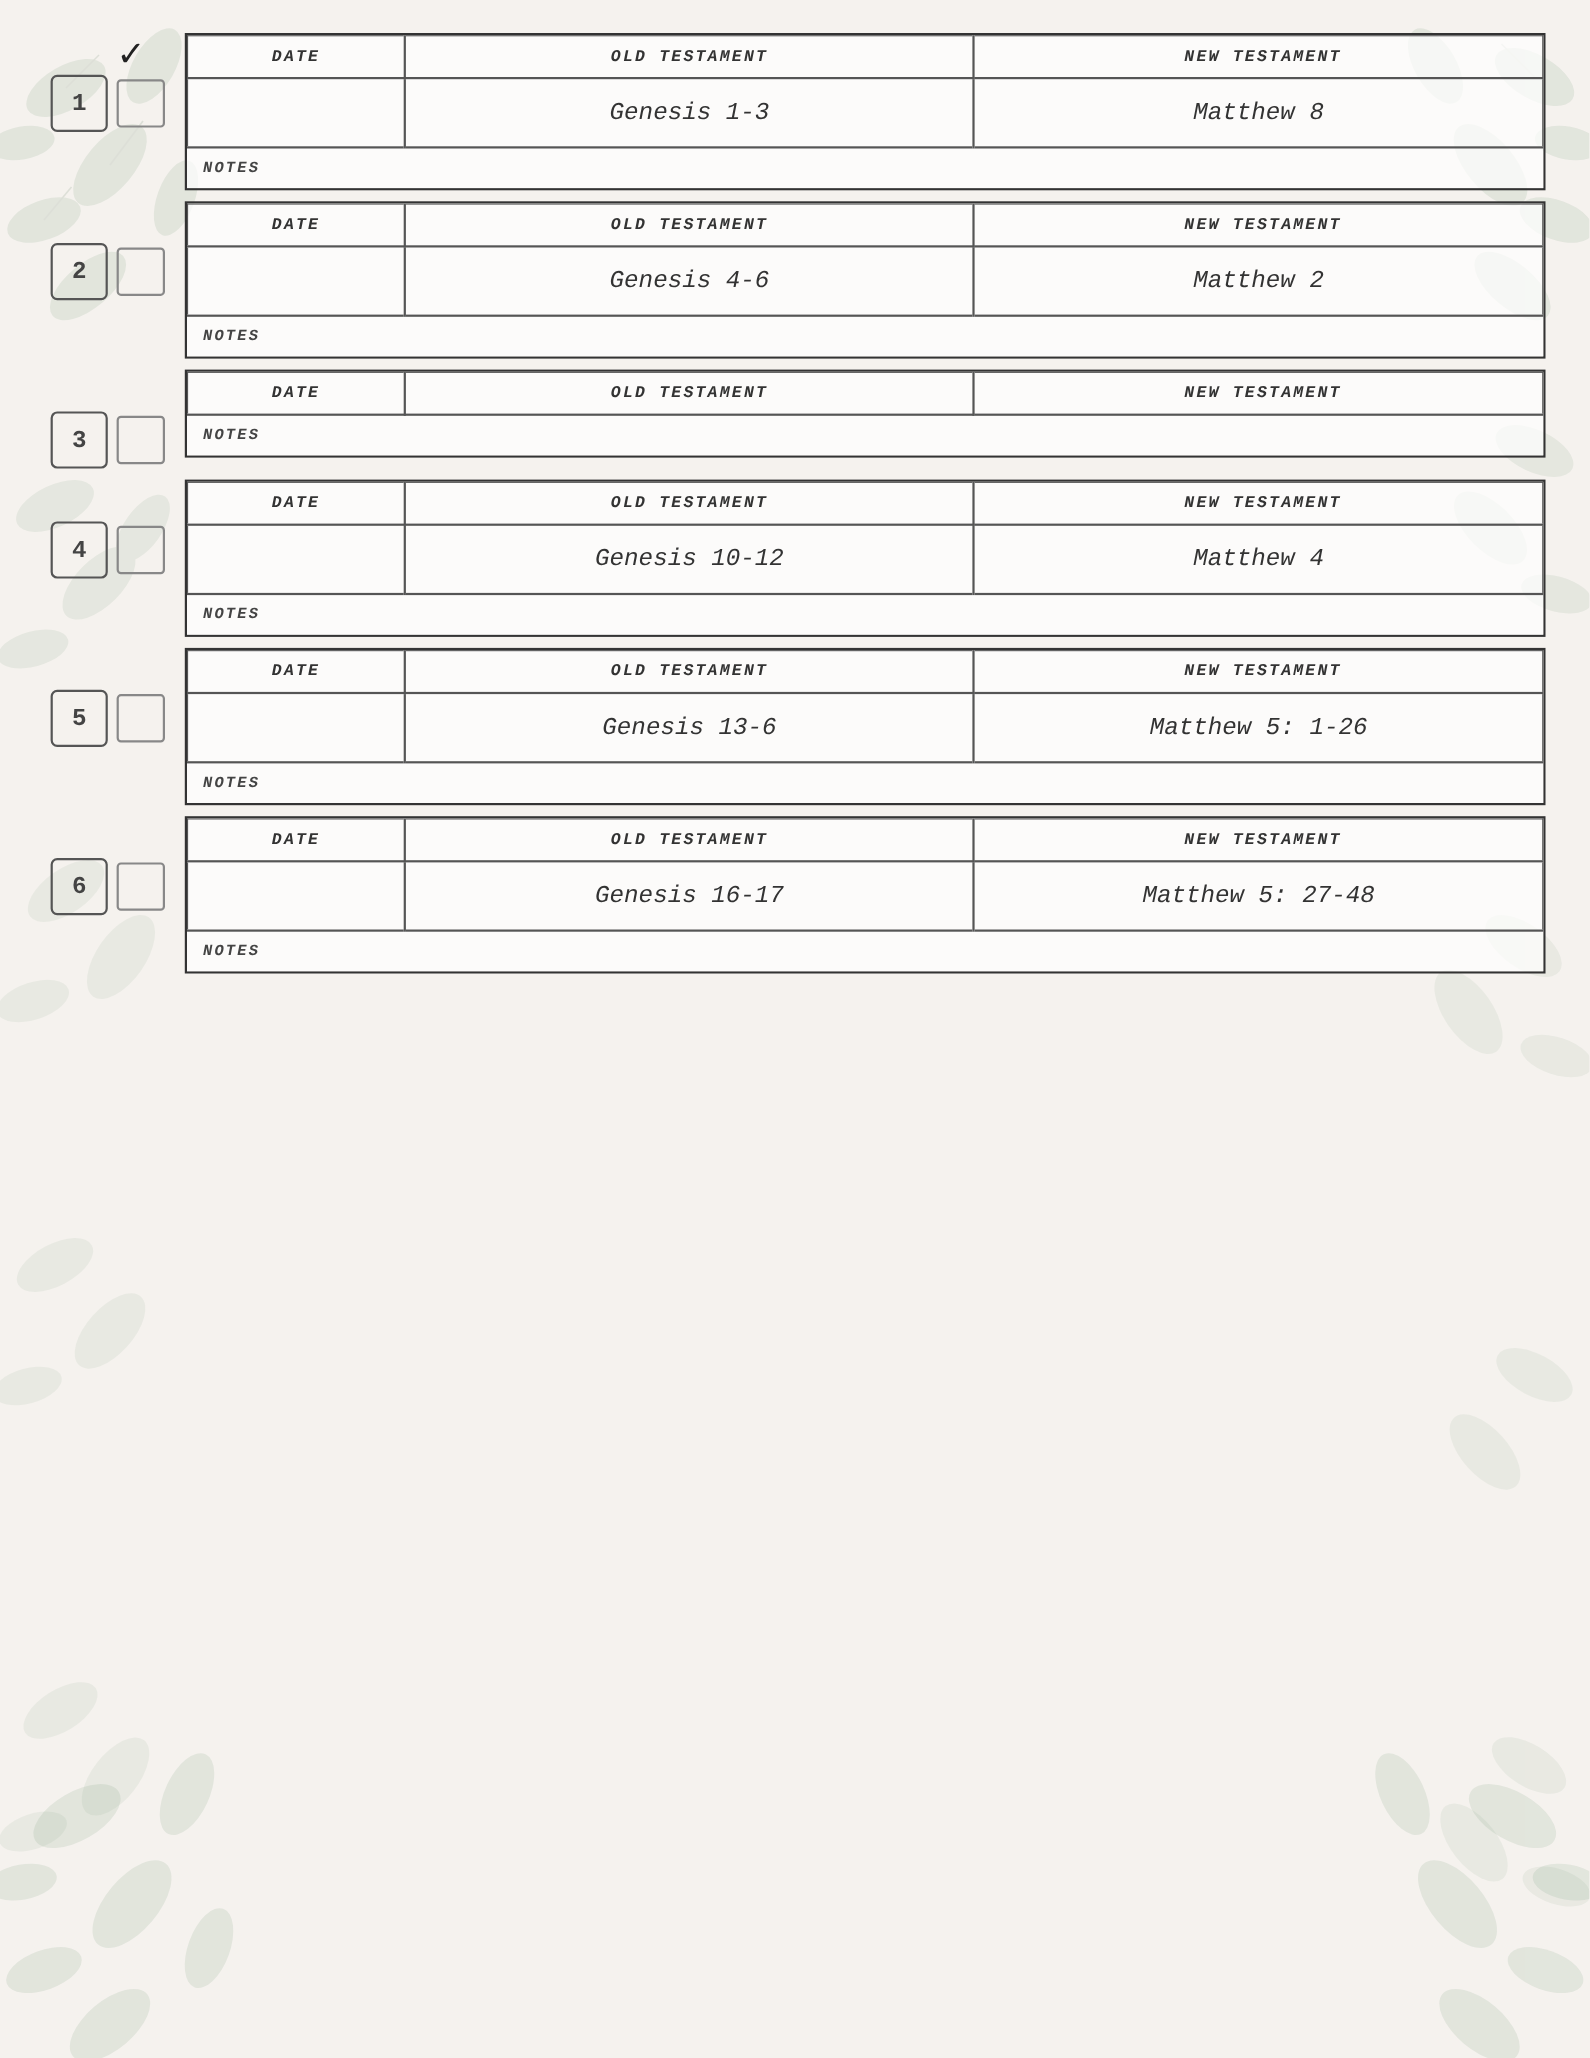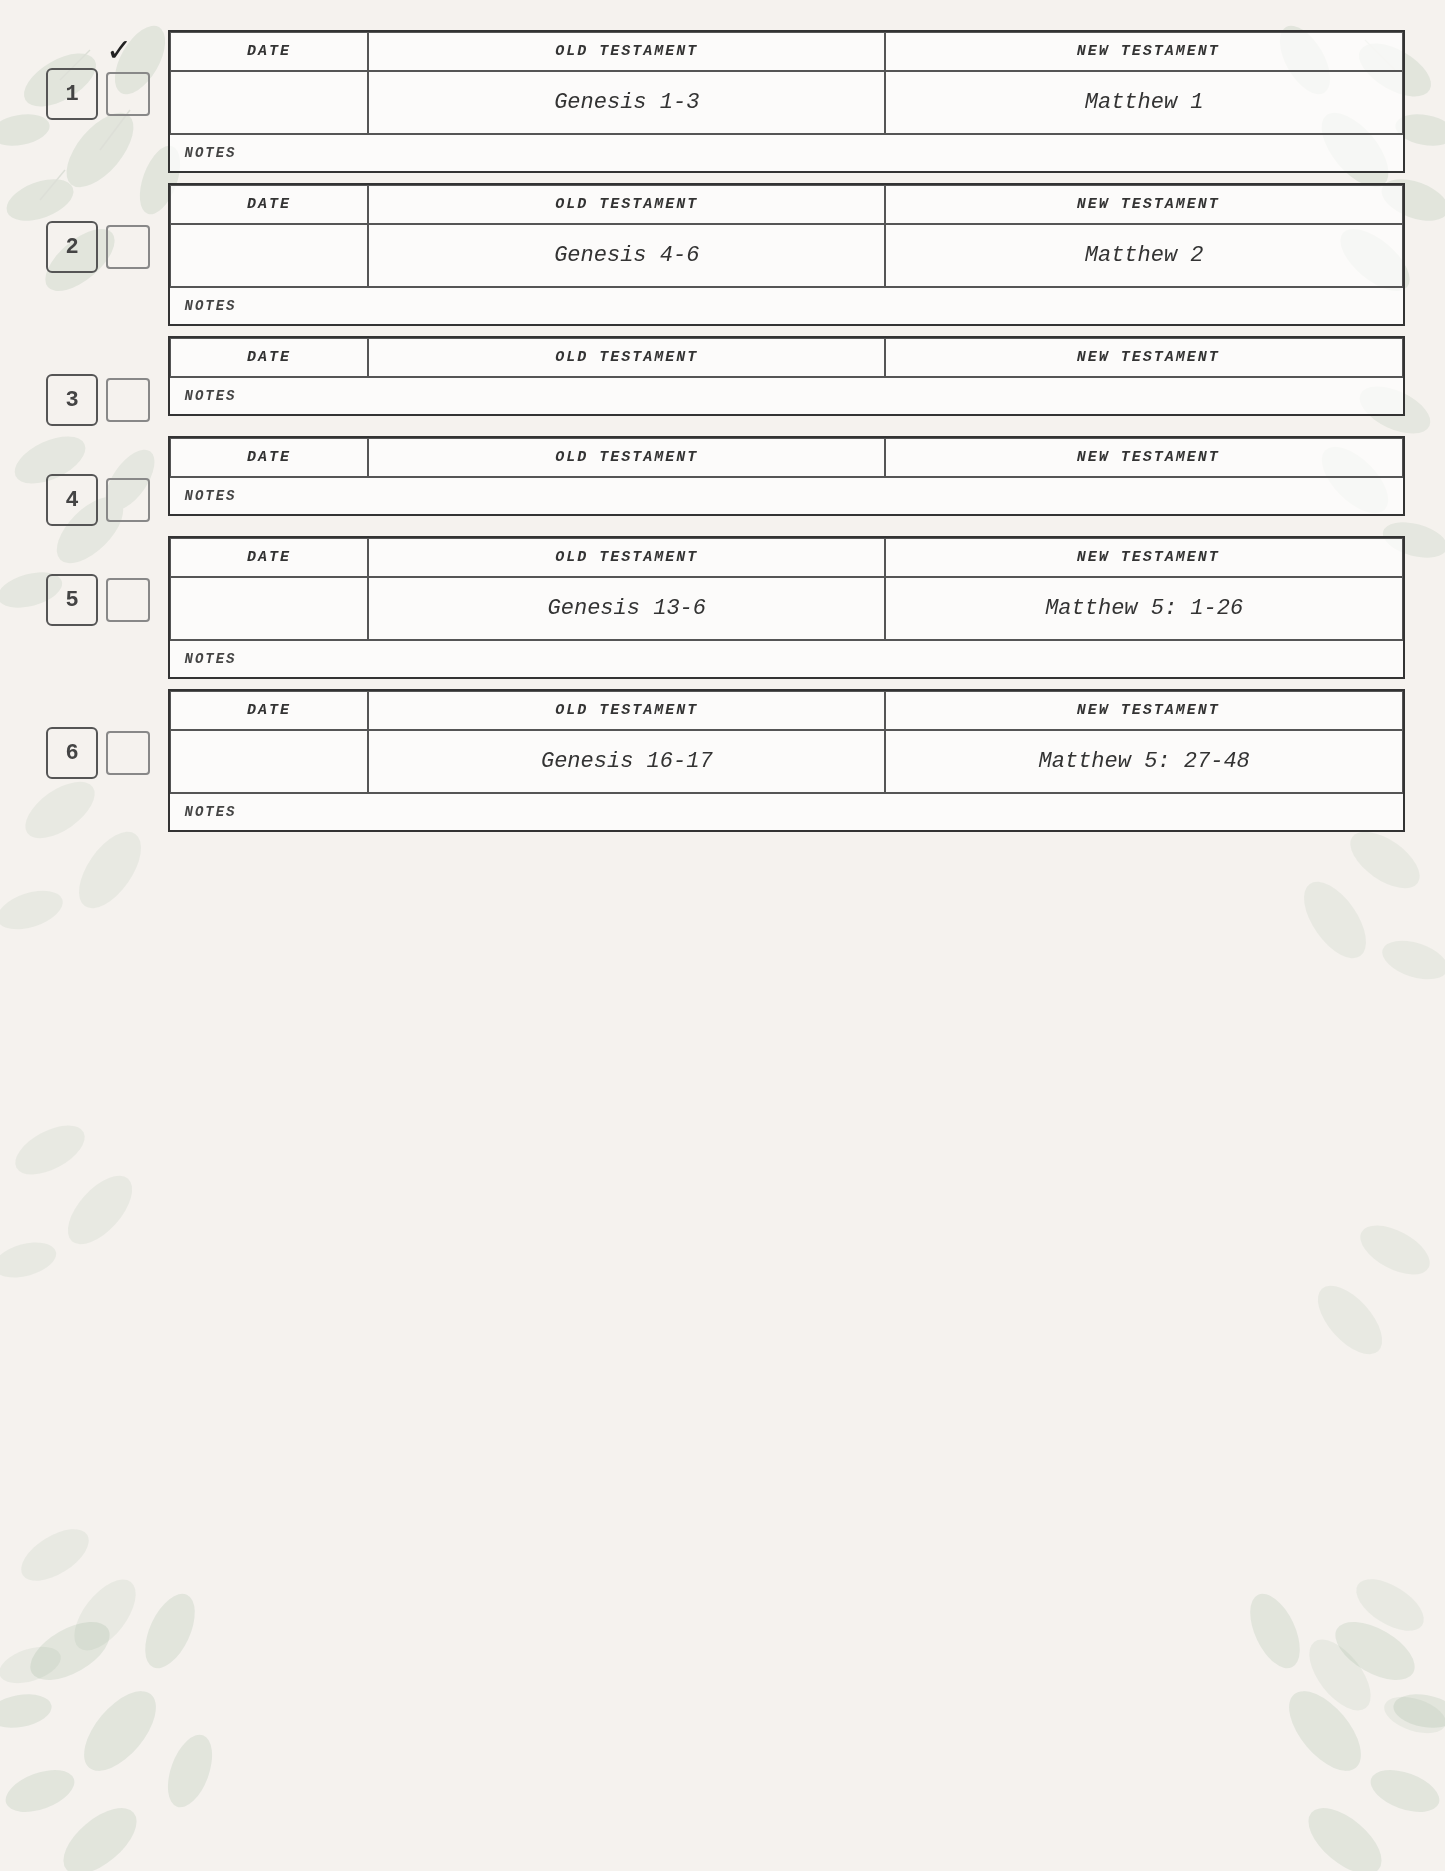--- a/index.html
+++ b/index.html
@@ -313,21 +313,21 @@
             <tr class="header-row">
               <th class="col-date">DATE</th>
               <th class="col-ot">OLD TESTAMENT</th>
               <th class="col-nt">NEW TESTAMENT</th>
             </tr>
           </thead>
           <tbody>
             <tr class="content-row">
               <td class="col-date"></td>
               <td class="col-ot">Genesis 1-3</td>
-              <td class="col-nt">Matthew 1</td>
+              <td class="col-nt">Matthew 8</td>
             </tr>
             <tr class="notes-row">
               <td colspan="3">NOTES</td>
             </tr>
           </tbody>
         </table>
       </div>
     </div>
     <div class="entry-row">
       <div class="entry-number-area">
@@ -386,20 +386,25 @@
       <div class="table-wrapper">
         <table class="reading-table">
           <thead>
             <tr class="header-row">
               <th class="col-date">DATE</th>
               <th class="col-ot">OLD TESTAMENT</th>
               <th class="col-nt">NEW TESTAMENT</th>
             </tr>
           </thead>
           <tbody>
+            <tr class="content-row">
+              <td class="col-date"></td>
+              <td class="col-ot">Genesis 10-12</td>
+              <td class="col-nt">Matthew 4</td>
+            </tr>
             <tr class="notes-row">
               <td colspan="3">NOTES</td>
             </tr>
           </tbody>
         </table>
       </div>
     </div>
     <div class="entry-row">
       <div class="entry-number-area">
         <div class="entry-number">5</div>

